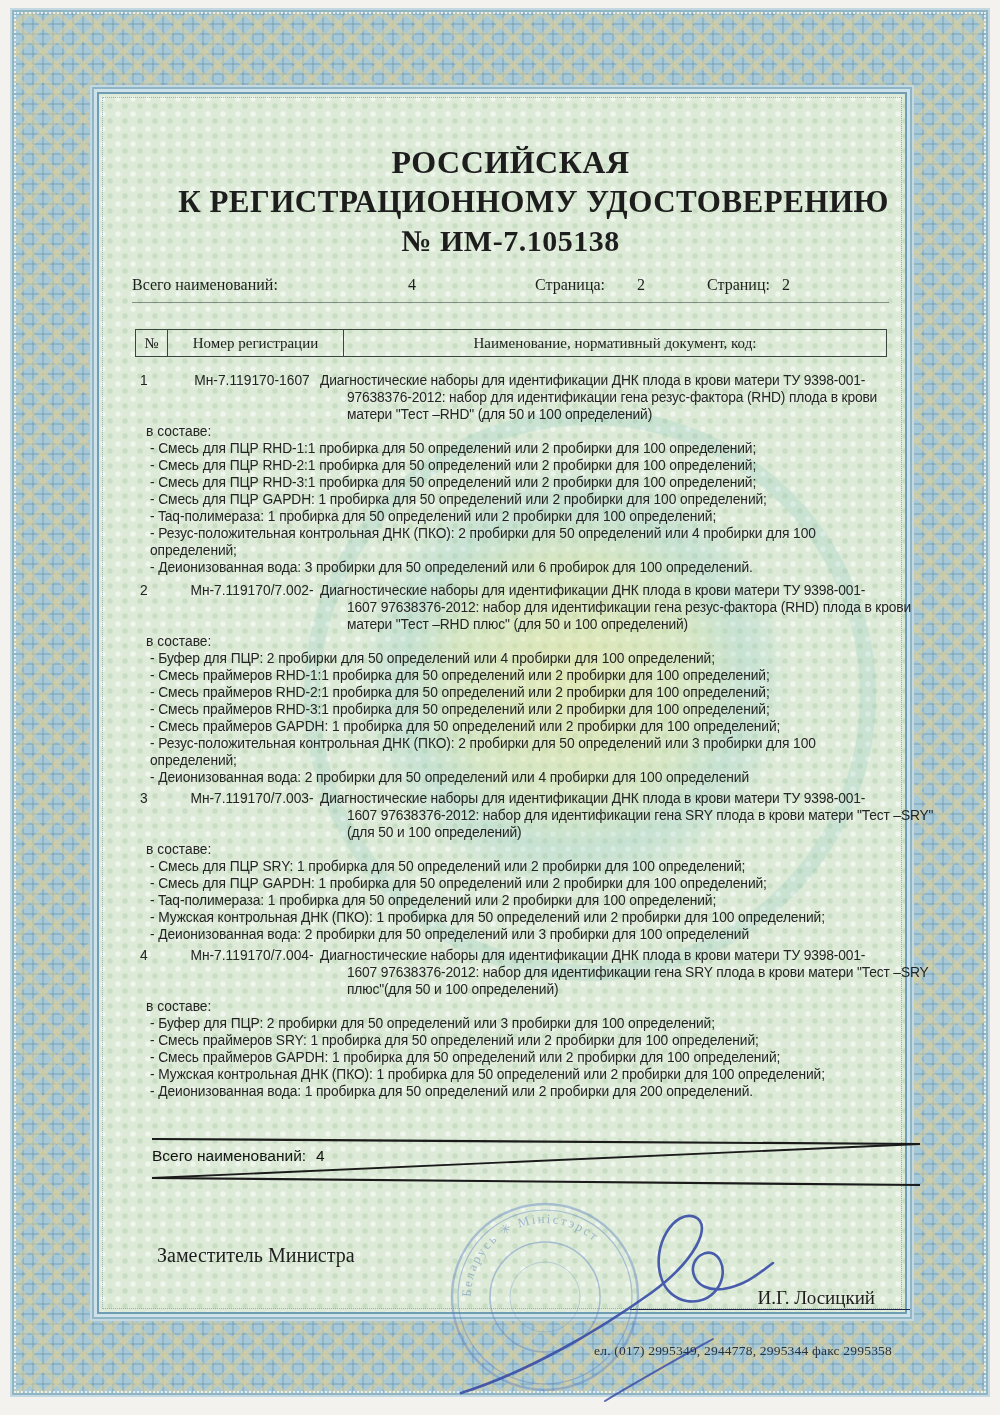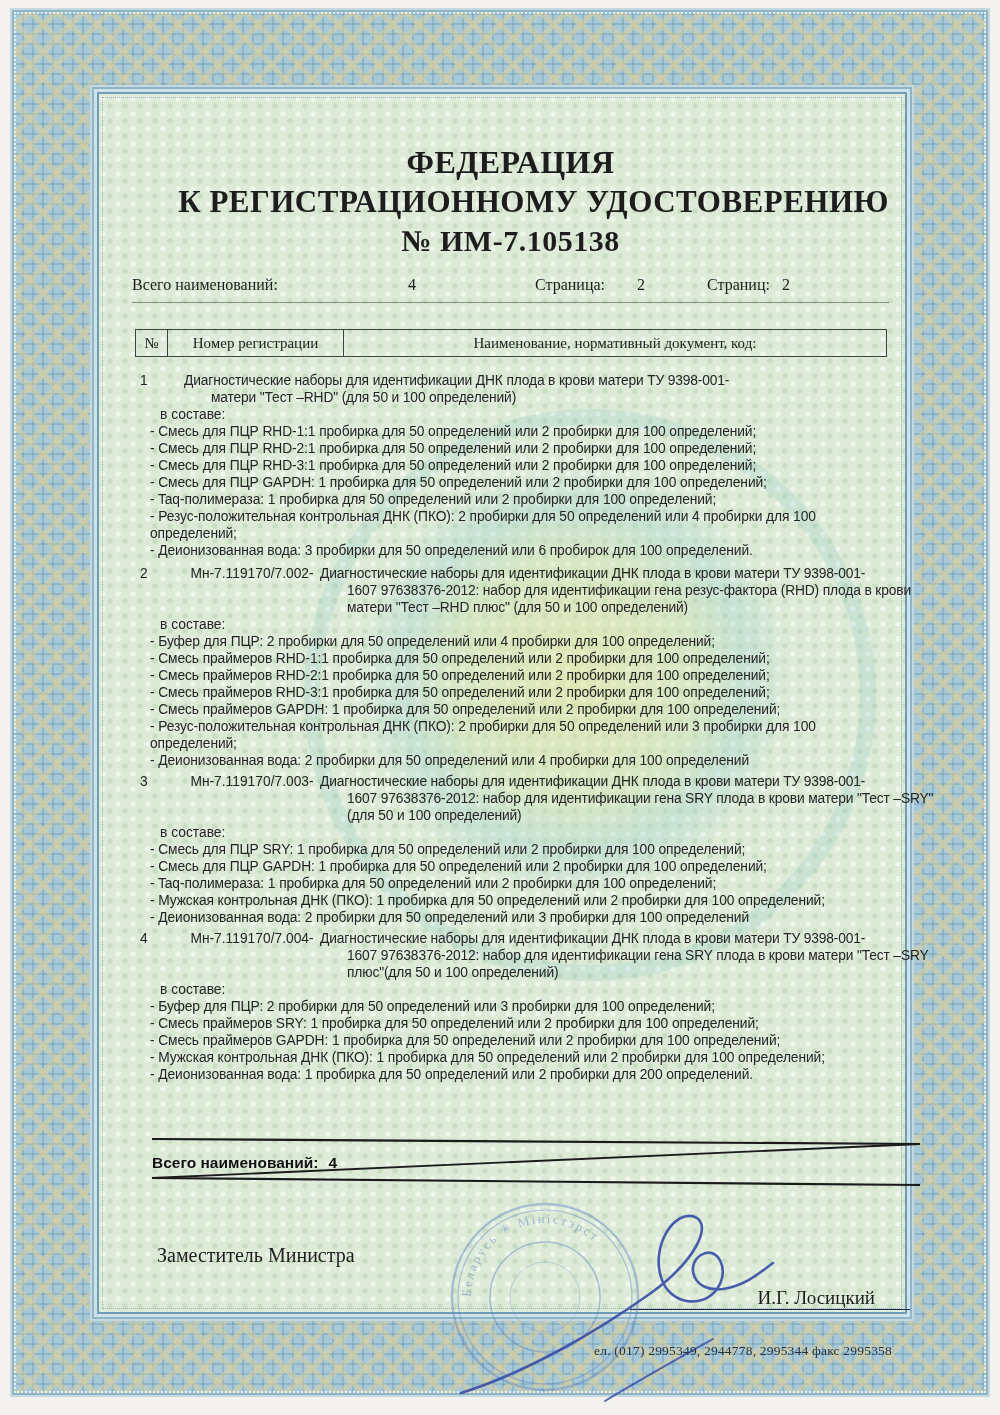--- a/index.html
+++ b/index.html
@@ -54,28 +54,28 @@
   .c-reg{width:176px;border-right:1.5px solid #3c4440;}
   .c-name{flex:1;}
   
   .entry{display:grid;grid-template-columns:52px 136px auto;
     font-family:"Liberation Sans",sans-serif;font-size:13.8px;line-height:17px;color:#242424;}
   .entry.e1{margin-top:15px;} .entry.e2{margin-top:6px;} .entry.e3{margin-top:4px;} .entry.e4{margin-top:4px;}
   .entry .num{padding-left:8px;}
   .entry .reg{text-align:center;white-space:nowrap;}
   .entry .desc div{white-space:nowrap;letter-spacing:-.15px;}
   .entry .desc div + div{margin-left:27px;}
-  .sostav{margin-left:28px;font-family:"Liberation Sans",sans-serif;font-size:13.8px;line-height:17px;color:#242424;}
+  .sostav{margin-left:14px;font-family:"Liberation Sans",sans-serif;font-size:13.8px;line-height:17px;color:#242424;}
   .items{margin-left:18px;font-family:"Liberation Sans",sans-serif;font-size:13.8px;line-height:17px;color:#242424;}
   .items div{letter-spacing:-.1px;}
   
   .z-block{position:absolute;left:18px;top:1038px;width:772px;height:58px;}
   .z-block svg{position:absolute;inset:0;}
-  .z-label{position:absolute;left:2px;top:22px;font-family:"Liberation Sans",sans-serif;
-    font-weight:bold;font-size:15.5px;color:#111;}
+  .z-label{position:absolute;left:2px;top:15px;font-family:"Liberation Sans",sans-serif;
+    font-weight:normal;font-size:15.5px;color:#111;}
   .z-label .z-val{margin-left:10px;}
   
   .zam{position:absolute;left:25px;top:1150px;font-size:20px;}
   .sig-line{position:absolute;left:498px;top:1215px;width:280px;border-top:1.5px solid #1c2b4d;}
   .signer{position:absolute;right:14px;top:1193px;font-size:19px;}
   .signature-svg{position:absolute;left:455px;top:1205px;pointer-events:none;}
   .stamp-svg{position:absolute;left:440px;top:1192px;opacity:.42;pointer-events:none;}
   .phones{position:absolute;right:108px;top:1343px;font-size:13.5px;color:#273240;letter-spacing:.2px;}
 </style>
 </head>
@@ -84,21 +84,21 @@
 <div class="page">
   <div class="border-band"></div>
 
   <div class="paper">
     <div class="watermark"></div>
     <div class="watermark-ring"></div>
 
     <div class="content">
 
       <div class="title">
-        <div class="l1">ФЕДЕРАЦИЯ</div>
+        <div class="l1">РОССИЙСКАЯ</div>
         <div class="l2">К РЕГИСТРАЦИОННОМУ УДОСТОВЕРЕНИЮ</div>
         <div class="l3">№  ИМ-7.105138</div>
       </div>
 
       <div class="info-row">
         <span class="i-total-label">Всего наименований:</span>
         <span class="i-total-value">4</span>
         <span class="i-page-label">Страница:</span>
         <span class="i-page-value">2</span>
         <span class="i-pages-label">Страниц:</span>
@@ -108,22 +108,24 @@
 
 
       <div class="thead">
         <div class="c c-num">№</div>
         <div class="c c-reg">Номер регистрации</div>
         <div class="c c-name">Наименование, нормативный документ, код:</div>
       </div>
 
       <div class="entry e1">
         <div class="num">1</div>
-        <div class="desc">
-          <div>Диагностические наборы для идентификации ДНК плода в крови матери ТУ 9398-001-</div>
+        <div class="reg">Мн-7.119170-1607</div>
+        <div class="desc">
+          <div>Диагностические наборы для идентификации ДНК плода в крови матери ТУ 9398-001-</div>
+          <div>97638376-2012: набор для идентификации гена резус-фактора (RHD) плода в крови</div>
           <div>матери "Тест –RHD" (для 50 и 100 определений)</div>
         </div>
       </div>
       <div class="sostav">в составе:</div>
       <div class="items">
         <div>- Смесь для ПЦР RHD-1:1 пробирка для 50 определений или 2 пробирки для 100 определений;</div>
         <div>- Смесь для ПЦР RHD-2:1 пробирка для 50 определений или 2 пробирки для 100 определений;</div>
         <div>- Смесь для ПЦР RHD-3:1 пробирка для 50 определений или 2 пробирки для 100 определений;</div>
         <div>- Смесь для ПЦР  GAPDH: 1 пробирка для 50 определений или 2 пробирки для 100 определений;</div>
         <div>- Taq-полимераза: 1 пробирка для 50 определений или 2 пробирки для 100 определений;</div>

